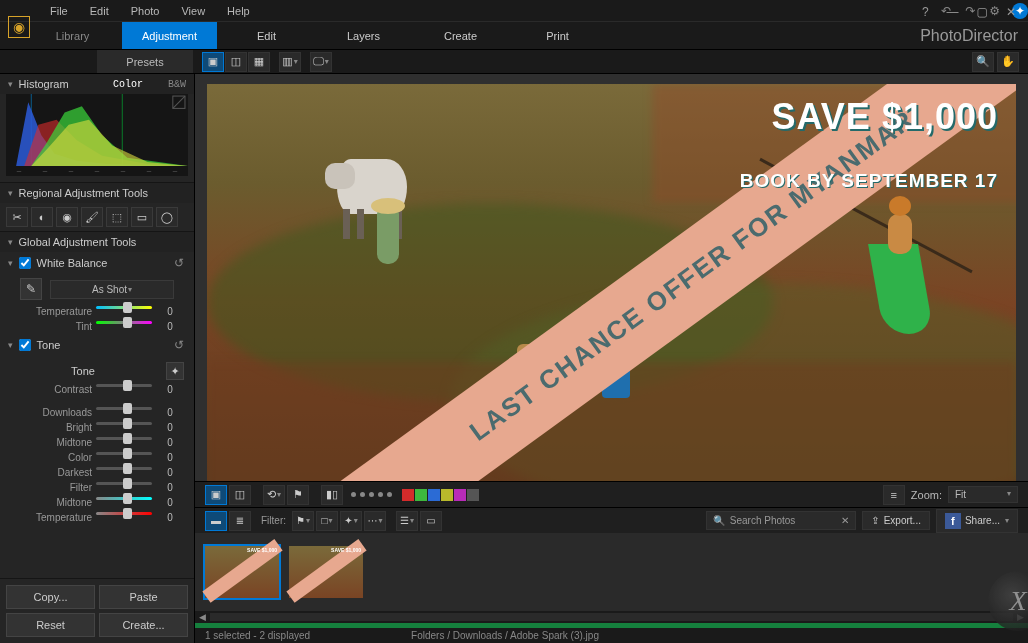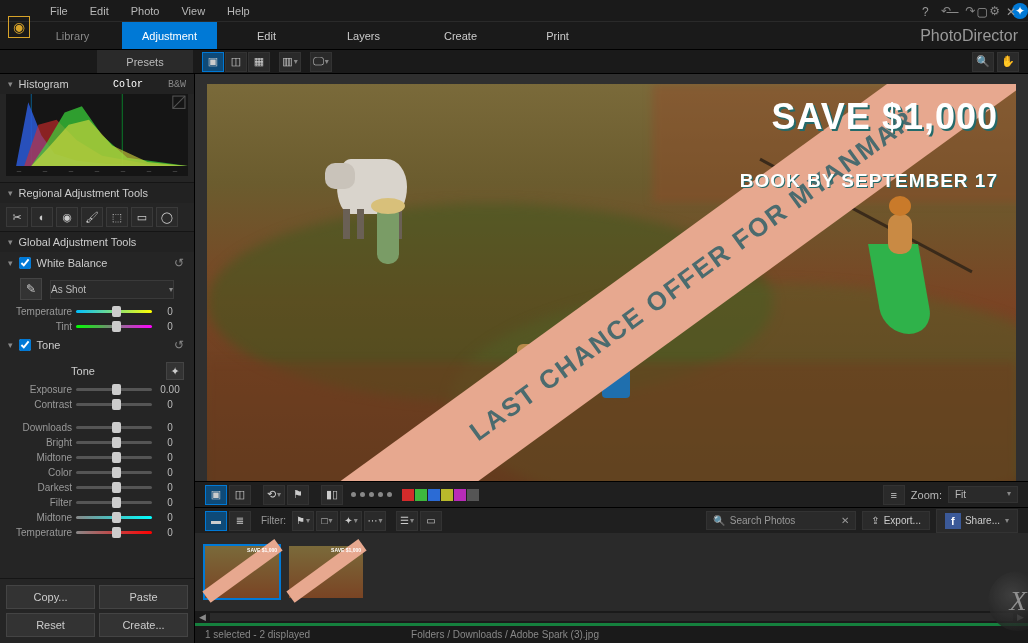--- a/index.html
+++ b/index.html
@@ -152,26 +152,25 @@
     padding:4px 10px 4px 20px;
     font-size:11px;
     color:#ccc;
   }
   .checkrow .arrow { font-size:9px; color:#888; margin-left:-12px;}
   .checkrow input[type=checkbox]{ accent-color:#0079d6; width:12px; height:12px;}
   .checkrow .reset { margin-left:auto; color:#888; font-size:12px;}
 
   .wb-row { display:flex; align-items:center; gap:8px; padding:4px 20px;}
   .eyedrop { width:22px; height:22px; background:#333; border:1px solid #444; display:flex; align-items:center; justify-content:center; font-size:12px; color:#ccc;}
-  .wb-select { flex:1; background:#2a2a2a; border:1px solid #3a3a3a; color:#bbb; padding:3px 0; font-size:10px; display:flex; justify-content:space-between; align-items:center;}
+  .wb-select { flex:1; background:#2a2a2a; border:1px solid #3a3a3a; color:#bbb; padding:3px 0; font-size:10px; display:flex; justify-content:center; align-items:center;}
 
   .slider-row {
     display:flex;
-    align-items:center;
-    padding:2px 10px 2px 16px;
+    padding:2px 10px 2px 36px;
     gap:4px;
   }
   .slider-row .lbl { width:56px; text-align:right; font-size:10px; color:#999;}
   .slider-row .track {
     flex:1;
     height:3px;
     border-radius:2px;
     background:linear-gradient(to right,#00bfff,#ffff00);
     position:relative;
   }
@@ -313,21 +312,21 @@
     background:linear-gradient(180deg,#7a6a3a,#7a4424);
     cursor:default;
   }
   .thumb-item.sel { outline:2px solid #0079d6;}
   .thumb-item .tban { position:absolute; left:-10%; top:35%; right:-10%; height:14px; background:#e7a88f; transform:rotate(-36deg);}
   .thumb-item .ttxt { position:absolute; right:2px; top:1px; font-size:5px; font-weight:700; color:#fff; }
 
   .statusbar {
     height:20px;
     background:#1a1a1a;
-    border-top:3px solid #15803d;
+    border-top:5px solid #15803d;
     display:flex;
     align-items:center;
     padding: 0 10px;
     gap:20px;
     color:#888;
     font-size:10px;
   }
   .hscroll {
     height:12px;
     background:#1a1a1a;
@@ -498,27 +497,20 @@
         <span>Tone</span>
         <span class="reset">↺</span>
       </div>
       <div class="sub-title">
         <span style="flex:1"></span>
         <span>Tone</span>
         <span style="flex:1"></span>
         <div class="wand">✦</div>
       </div>
       <div class="slider-row plain">
-          <div class="lbl">Exposure</div>
-          <div class="track">
-            <div class="thumb" style="left:48%"></div>
-          </div>
-          <div class="val">0.00</div>
-        </div>
-      <div class="slider-row plain">
           <div class="lbl">Contrast</div>
           <div class="track">
             <div class="thumb" style="left:48%"></div>
           </div>
           <div class="val">0</div>
         </div>
       <div style="height:8px"></div>
       <div class="slider-row plain">
           <div class="lbl">Downloads</div>
           <div class="track">

